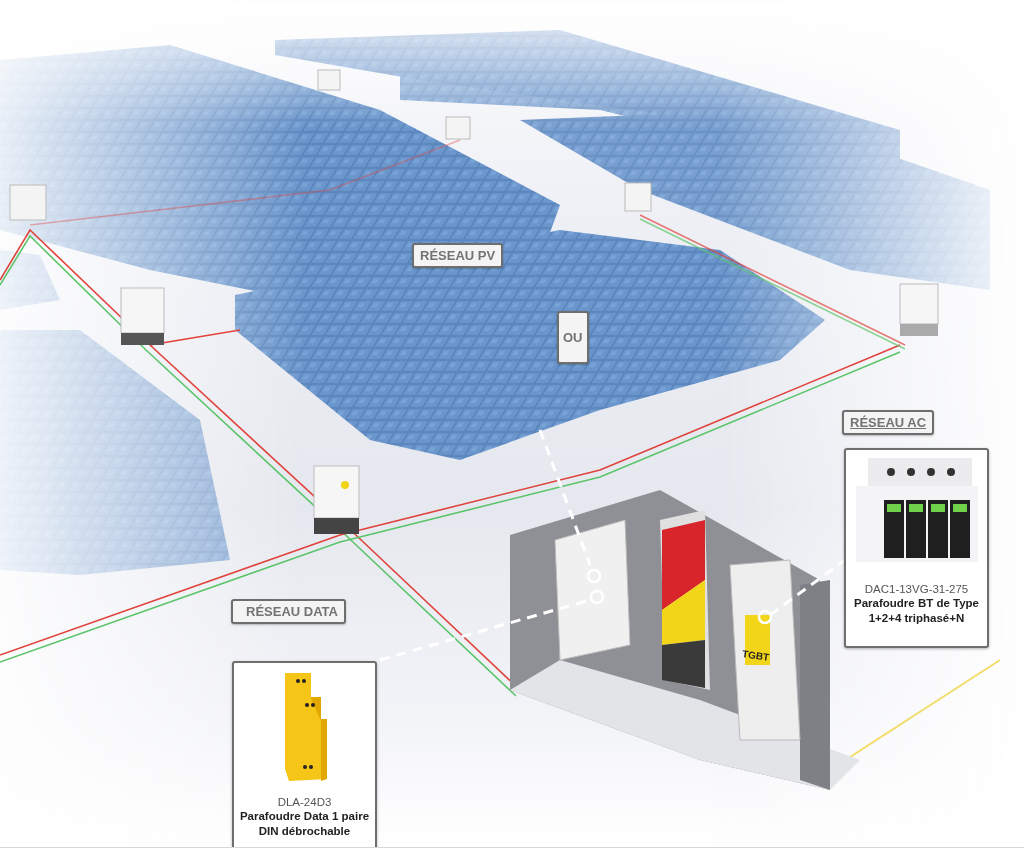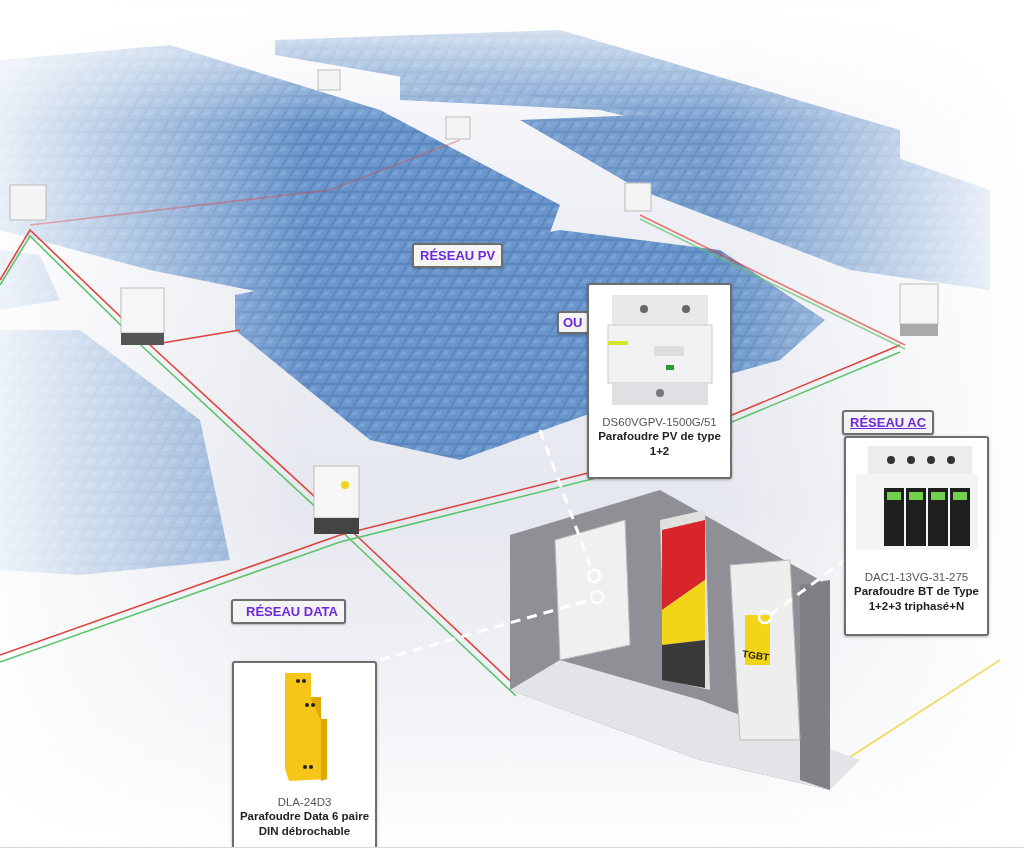--- a/index.html
+++ b/index.html
@@ -1,21 +1,21 @@
 <!DOCTYPE html>
 <html><head>
 <meta charset="utf-8">
 <style>
   html,body{margin:0;padding:0;}
   body{width:1024px;height:852px;position:relative;overflow:hidden;background:#ffffff;font-family:"Liberation Sans",sans-serif;}
   .scene{position:absolute;left:0;top:0;width:1024px;height:848px;background:linear-gradient(180deg,#fbfbfd 0%,#eceef4 30%,#e6e8ef 60%,#f3f4f8 85%,#ffffff 100%);overflow:hidden;}
   .bottom-rule{position:absolute;left:0;top:847px;width:1024px;height:1px;background:#d8d8dc;}
   .top-rule{position:absolute;left:0;top:0;width:1024px;height:1px;background:#dcdcdc;}
   svg.scene-svg{position:absolute;left:0;top:0;}
-  .tag{position:absolute;background:#f4f4f4;border:2px solid #6e6e6e;border-radius:3px;color:#6d28d9;font-weight:bold;font-size:13px;padding:3px 6px;box-shadow:0 1px 2px rgba(0,0,0,0.25);white-space:nowrap;line-height:15px;}
+  .tag{position:absolute;background:#f4f4f4;border:2px solid #6e6e6e;border-radius:3px;color:#737373;font-weight:bold;font-size:13px;padding:3px 6px;box-shadow:0 1px 2px rgba(0,0,0,0.25);white-space:nowrap;line-height:15px;}
   .card{position:absolute;background:#ffffff;border:2px solid #6e6e6e;border-radius:3px;box-shadow:0 1px 3px rgba(0,0,0,0.3);text-align:center;}
   .card .img{position:relative;margin:6px auto 0;}
   .card .code{font-size:11.5px;color:#555;margin-top:6px;line-height:14px;}
   .card .desc{font-size:11.5px;color:#222;font-weight:bold;line-height:15px;padding:0 4px;}
 </style>
 </head>
 <body>
 
 <div class="scene">
   <div class="top-rule"></div>
@@ -114,44 +114,26 @@
     <g stroke="#ffffff" stroke-width="3" stroke-dasharray="10,7" fill="none">
       <line x1="540" y1="430" x2="590" y2="565"></line>
       <line x1="380" y1="660" x2="590" y2="600"></line>
       <line x1="770" y1="615" x2="845" y2="560"></line>
     </g>
   </svg>
 
   <div style="position:absolute;left:742px;top:650px;font-size:10px;font-weight:bold;color:#222;transform:rotate(8deg);">TGBT</div>
 
   <div class="tag" style="left:412px;top:243px;">RÉSEAU PV</div>
-  <div class="tag" style="left:557px;top:311px;padding:2px 4px;">OU</div>
+  <div class="tag" style="left:557px;top:311px;padding:17px 4px;">OU</div>
   <div class="tag" style="left:842px;top:410px;text-decoration:underline;">RÉSEAU AC</div>
   <div class="tag" style="left:231px;top:599px;padding-left:13px;">RÉSEAU DATA</div>
 
-  <div class="card" style="left:587px;top:283px;width:141px;height:192px;">
-    <div class="img" style="width:112px;height:118px;">
-      <svg width="112" height="118" viewBox="0 0 112 118">
-        <rect x="8" y="4" width="96" height="30" fill="#e8e8ea"></rect>
-        <circle cx="40" cy="18" r="4" fill="#666"></circle>
-          <circle cx="82" cy="18" r="4" fill="#666"></circle>
-        <rect x="4" y="34" width="104" height="58" fill="#f2f2f4" stroke="#ccc"></rect>
-        <rect x="4" y="50" width="20" height="4" fill="#d8e62a"></rect>
-        <rect x="50" y="55" width="30" height="10" fill="#ddd"></rect>
-        <rect x="62" y="74" width="8" height="5" fill="#2a9a3a"></rect>
-        <rect x="8" y="92" width="96" height="22" fill="#e0e0e4"></rect>
-        <circle cx="56" cy="102" r="4" fill="#777"></circle>
-      </svg>
-    </div>
-    <div class="code">DS60VGPV-1500G/51</div>
-    <div class="desc">Parafoudre PV de type</div>
-    <div class="desc">1+2</div>
-  </div>
 
-  <div class="card" style="left:844px;top:436px;width:141px;height:196px;">
+  <div class="card" style="left:844px;top:448px;width:141px;height:196px;">
     <div class="img" style="width:126px;height:120px;">
       <svg width="126" height="120" viewBox="0 0 126 120">
         <rect x="14" y="2" width="104" height="28" fill="#ececee"></rect>
         <circle cx="37" cy="16" r="4" fill="#333"></circle>
           <circle cx="57" cy="16" r="4" fill="#333"></circle>
         <circle cx="77" cy="16" r="4" fill="#333"></circle>
           <circle cx="97" cy="16" r="4" fill="#333"></circle>
         <rect x="2" y="30" width="122" height="76" fill="#f4f4f6"></rect>
         <g fill="#1f1f1f">
           <rect x="30" y="44" width="20" height="58"></rect>
@@ -162,35 +144,35 @@
         <g fill="#6fd24a">
           <rect x="33" y="48" width="14" height="8"></rect>
             <rect x="55" y="48" width="14" height="8"></rect>
           <rect x="77" y="48" width="14" height="8"></rect>
             <rect x="99" y="48" width="14" height="8"></rect>
         </g>
       </svg>
     </div>
     <div class="code">DAC1-13VG-31-275</div>
     <div class="desc">Parafoudre BT de Type</div>
-    <div class="desc">1+2+3 triphasé+N</div>
+    <div class="desc">1+2+4 triphasé+N</div>
   </div>
 
   <div class="card" style="left:232px;top:661px;width:141px;height:196px;">
     <div class="img" style="width:80px;height:120px;">
       <svg width="80" height="120" viewBox="0 0 80 120">
         <polygon points="20,4 46,4 46,28 56,28 56,50 62,50 62,110 24,112 20,100" fill="#f5c518"></polygon>
         <polygon points="46,28 56,28 56,50 62,50 62,110 56,112 56,52 46,30" fill="#e0a800"></polygon>
         <circle cx="33" cy="12" r="2" fill="#222"></circle>
           <circle cx="39" cy="12" r="2" fill="#222"></circle>
         <circle cx="42" cy="36" r="2" fill="#222"></circle>
           <circle cx="48" cy="36" r="2" fill="#222"></circle>
         <circle cx="40" cy="98" r="2" fill="#222"></circle>
           <circle cx="46" cy="98" r="2" fill="#222"></circle>
       </svg>
     </div>
     <div class="code">DLA-24D3</div>
-    <div class="desc">Parafoudre Data 6 paire</div>
+    <div class="desc">Parafoudre Data 1 paire</div>
     <div class="desc">DIN débrochable</div>
   </div>
 
   <div class="bottom-rule"></div>
 </div>
 
 </body></html>

